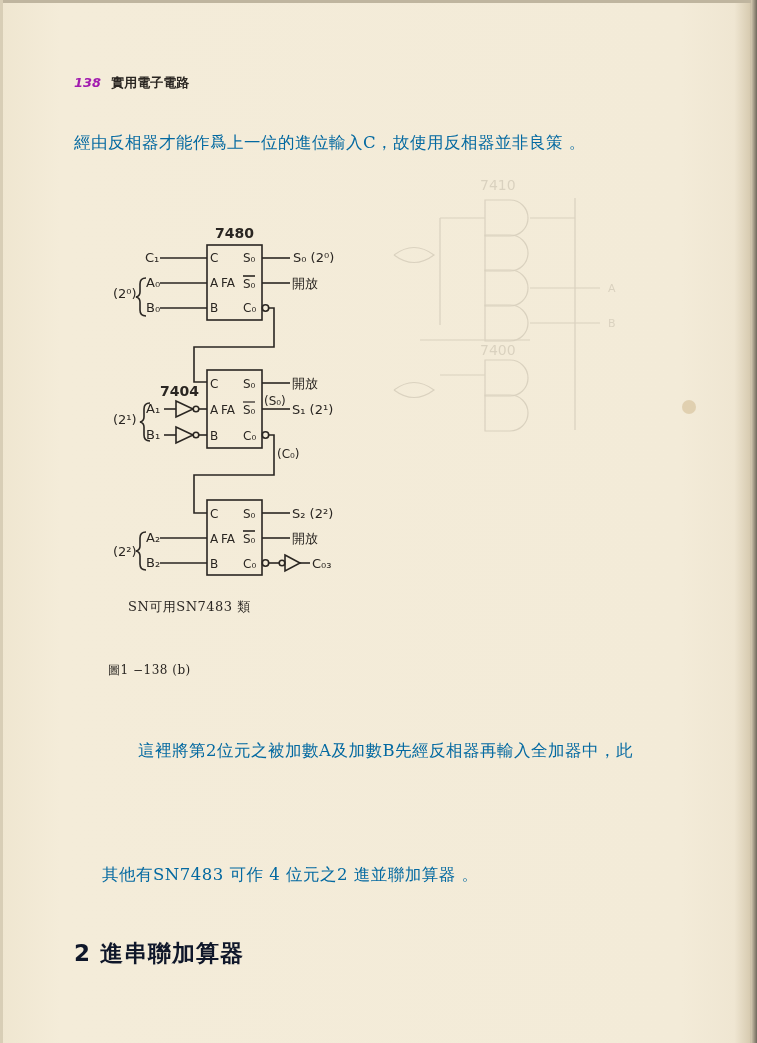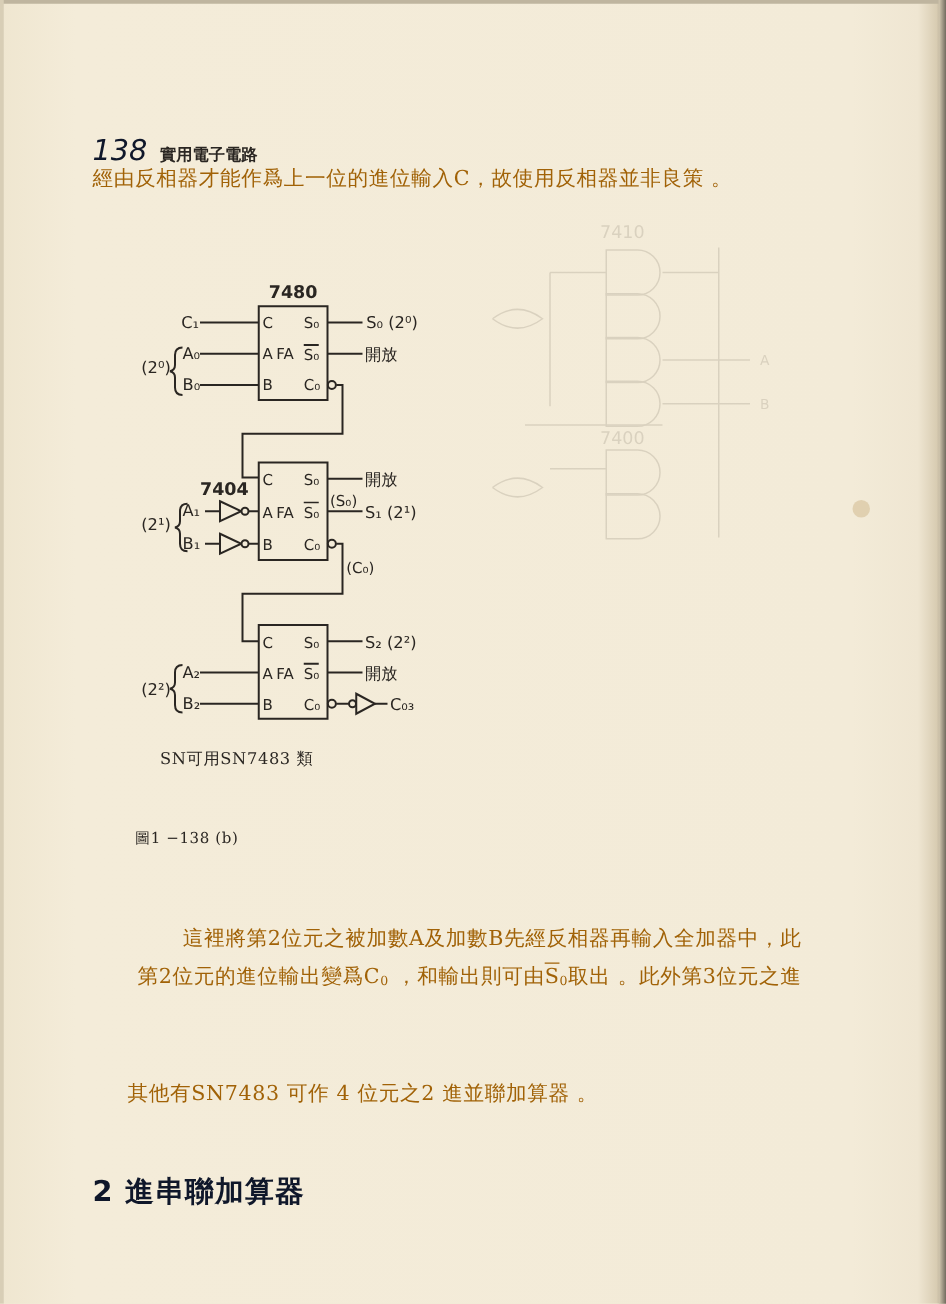--- a/index.html
+++ b/index.html
@@ -16,24 +16,24 @@
     .top-edge { position: absolute; left: 0; top: 0; width: 757px; height: 3px; background: #bfb59f; }
     .left-edge { position: absolute; left: 0; top: 0; width: 3px; height: 1043px; background: #d8ceb6; }
     .right-edge { position: absolute; right: 0; top: 0; width: 6px; height: 1043px; background: linear-gradient(90deg,#d6cbb2,#6f685c); }
     .bleed {
       position: absolute; left: 380px; top: 160px; width: 330px; height: 290px;
       opacity: 0.18; pointer-events: none;
     }
     .stain { position: absolute; left: 682px; top: 400px; width: 14px; height: 14px; border-radius: 50%; background: #d9c4a0; opacity: 0.7; }
 
     .header { position: absolute; left: 74px; top: 74px; display: flex; align-items: baseline; gap: 10px; }
-    .page-num { font-family: "DejaVu Sans", sans-serif; font-weight: normal; font-style: italic; font-size: 23px; color: #0f172a; }
-    .book-title { font-family: "DejaVu Sans", sans-serif; font-weight: bold; font-size: 13px; color: #2a2622; margin-top: 41px; }
+    .page-num { font-family: "DejaVu Sans", sans-serif; font-weight: bold; font-style: italic; font-size: 13px; color: #a21caf; }
+    .book-title { font-family: "DejaVu Sans", sans-serif; font-weight: bold; font-size: 13px; color: #2a2622; }
 
-    .para { position: absolute; font-size: 16.5px; line-height: 30px; letter-spacing: 0.5px; white-space: nowrap; color: #a16207; text-align: right; }
+    .para { position: absolute; font-size: 16.5px; line-height: 30px; letter-spacing: 0.5px; white-space: nowrap; color: #0369a1; }
     .p-top { left: 74px; top: 128px; }
     .p-main { left: 74px; top: 736px; margin-left: 36px; }
     .p-main .line1 { padding-left: 28px; }
     .p-other { left: 102px; top: 860px; }
     .overline { text-decoration: overline; }
     .sub { font-size: 10px; vertical-align: -2px; }
 
     .section-heading {
       position: absolute; left: 74px; top: 938px;
       font-family: "DejaVu Sans", sans-serif; font-weight: bold; font-size: 23px; color: #0f172a; letter-spacing: 1px;
@@ -180,20 +180,17 @@
   <text class="lbl" x="292" y="518">S₂ (2²)</text>
   <text class="lbl" x="292" y="543">開放</text>
   <text class="lbl" x="312" y="568">C₀₃</text>
 </svg>
 
 <div class="caption-sn">SN可用SN7483 類</div>
 <div class="caption-fig">圖1 −138 (b)</div>
 
 <div class="para p-main">
   <div class="line1">這裡將第2位元之被加數A及加數B先經反相器再輸入全加器中，此</div>
-  <div>
-    <span>第2位元的進位輸出變爲C</span><span class="sub">0</span><span> ，和輸出則可由</span><span class="overline"><span>S</span></span><span class="sub">0</span><span>取出 。此外第3位元之進</span>
-  </div>
 </div>
 
 <div class="para p-other">其他有SN7483 可作 4 位元之2 進並聯加算器 。</div>
 
 <div class="section-heading">2 進串聯加算器</div>
 
 </body></html>

